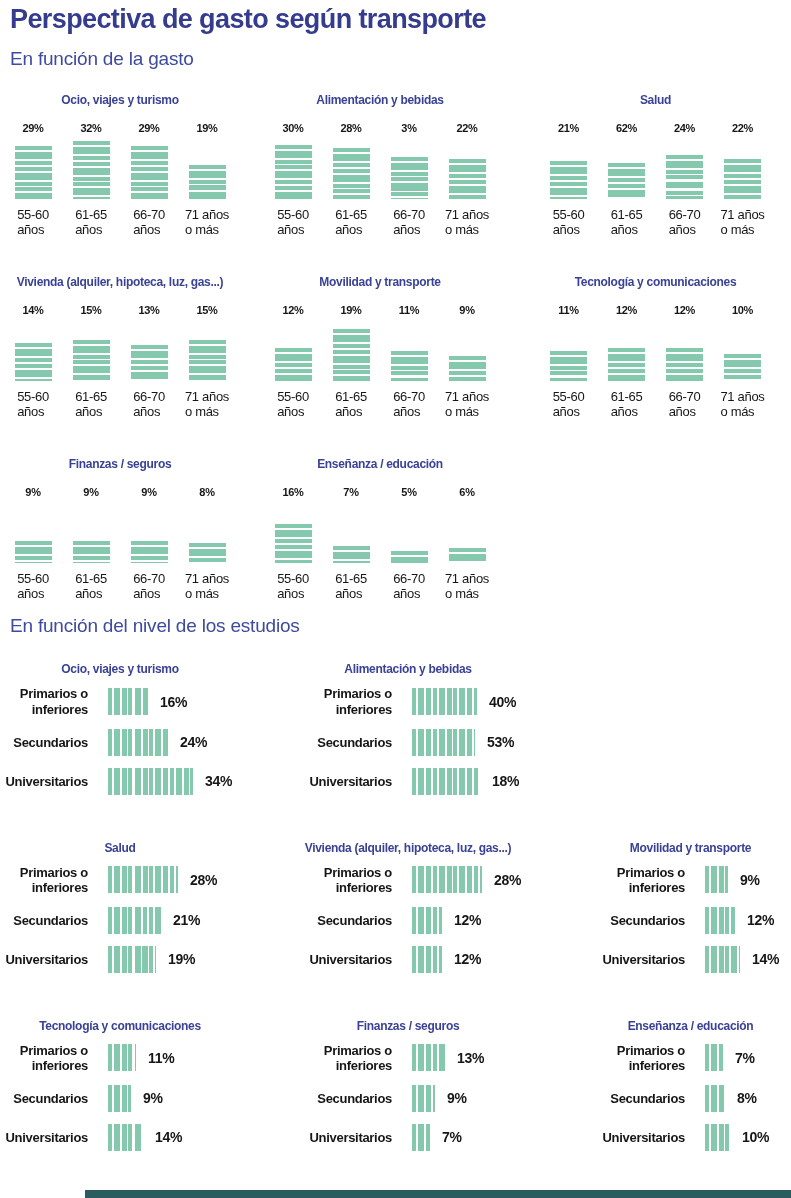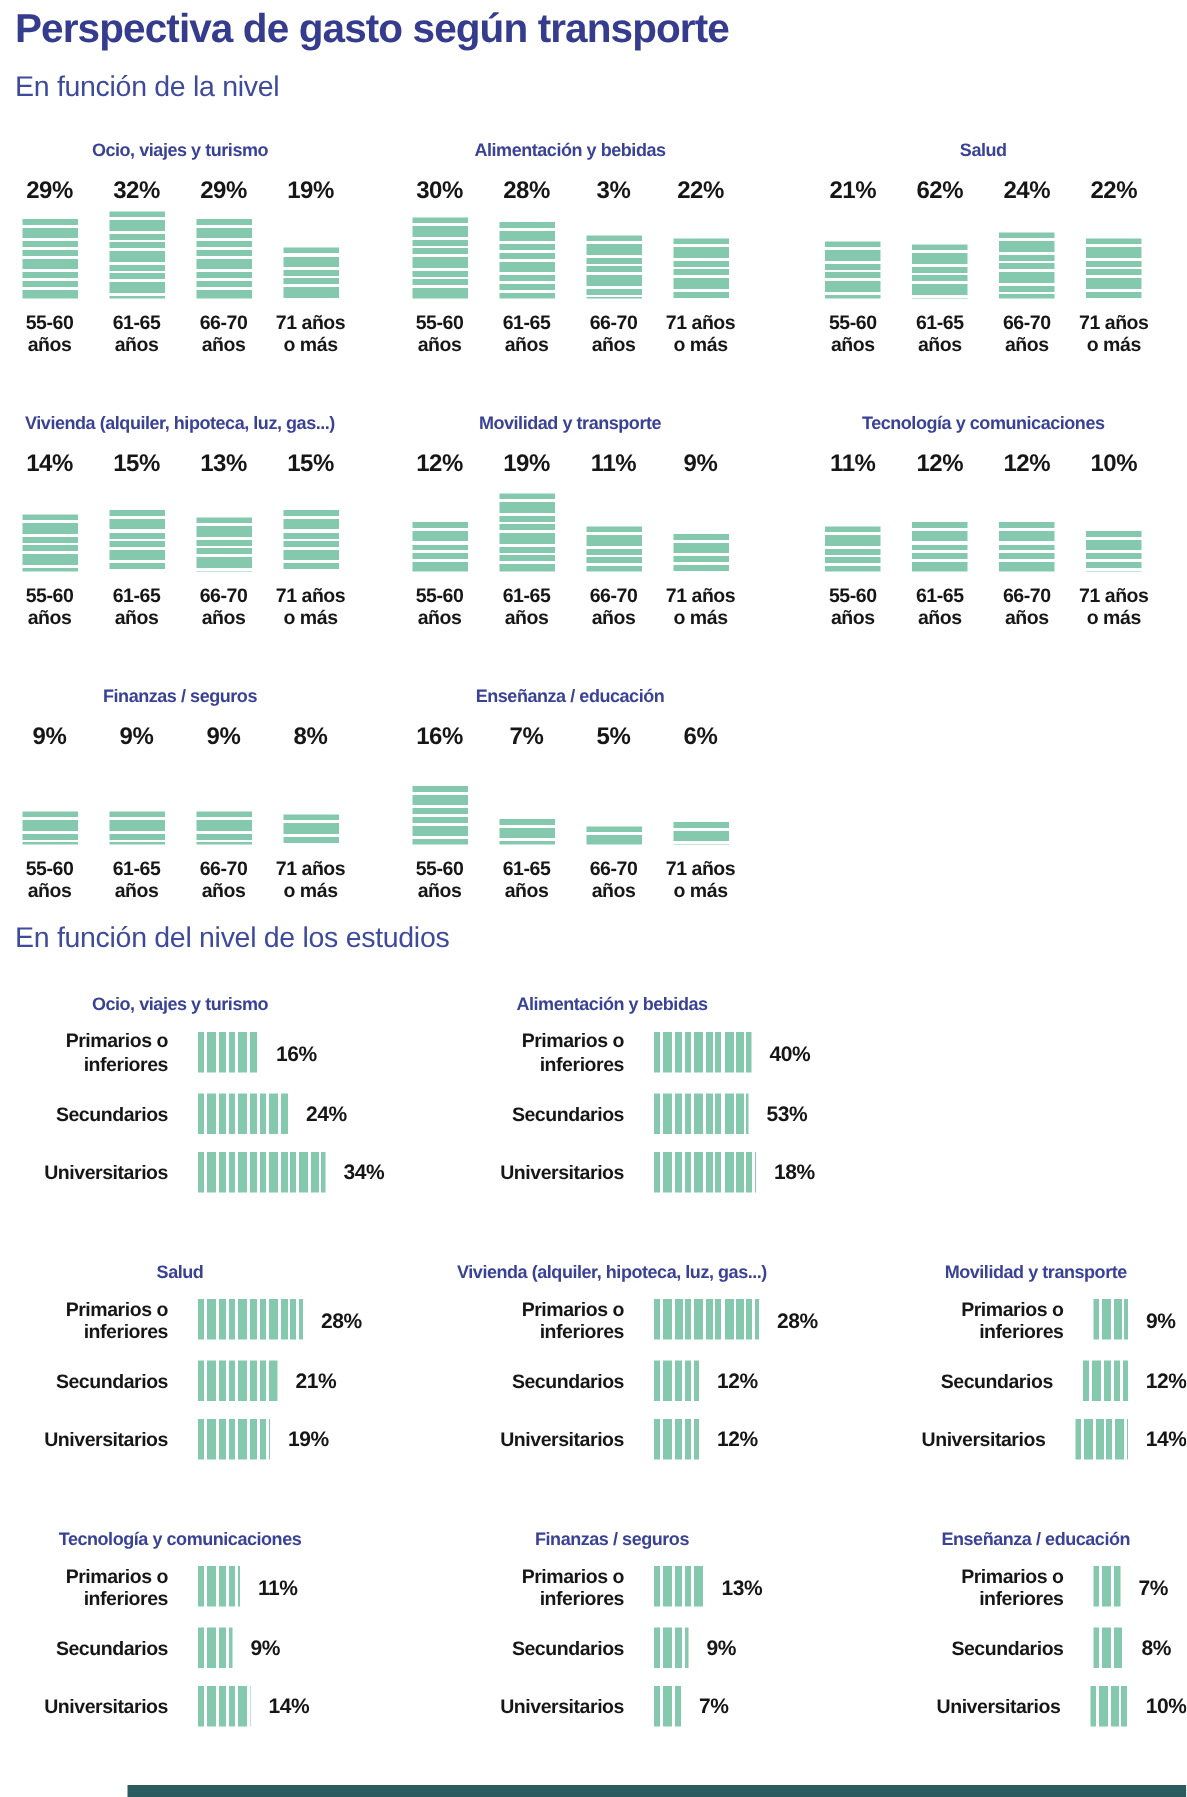--- a/index.html
+++ b/index.html
@@ -18,26 +18,26 @@
 
   
   .age-grid { display:grid; grid-template-columns:240px 280px 271px; row-gap:37px; margin-top:23px; }
   .vchart { display:flex; flex-direction:column; align-items:center; }
   .vchart-title {
     font-size:12px; font-weight:bold; color:var(--c-chart-title);
     white-space:nowrap; letter-spacing:-0.3px; line-height:14px; margin-bottom:13px;
   }
   .vcells { display:flex; }
   .vcell { width:58px; display:flex; flex-direction:column; align-items:center; }
-  .vpct { font-size:16px; font-weight:bold; color:var(--c-text); height:16px; line-height:16px; letter-spacing:-0.3px; }
+  .vpct { font-size:11px; font-weight:bold; color:var(--c-text); height:16px; line-height:16px; letter-spacing:-0.3px; }
   .vbararea { height:58px; display:flex; align-items:flex-end; margin-top:5px; }
   .vbar { width:37px; }
   .vlab {
-    margin-top:9px; font-size:13px; font-weight:bold; color:var(--c-text);
-    text-align:center; line-height:1.15; letter-spacing:-0.3px; white-space:nowrap;
+    margin-top:9px; font-size:13px; font-weight:normal; color:var(--c-text);
+    line-height:1.15; letter-spacing:-0.3px; white-space:nowrap;
   }
 
   .stripes-h {
     background:repeating-linear-gradient(180deg,
       var(--green) 0 4px, #fff 4px 6px,
       var(--green) 6px 13px, #fff 13px 15px,
       var(--green) 15px 19px, #fff 19px 20.5px);
   }
   .stripes-v {
     background:repeating-linear-gradient(90deg,
@@ -48,41 +48,41 @@
 
   
   .edu-grid { display:grid; grid-template-columns:280px 280px 231px; row-gap:46px; margin-top:26px; }
   .hchart-title {
     text-align:center; font-size:12px; font-weight:bold; color:var(--c-chart-title);
     white-space:nowrap; letter-spacing:-0.3px; line-height:14px; margin-bottom:10px;
   }
   .c1 .hchart-title { padding-right:40px; }
   .c2 .hchart-title { padding-right:24px; }
   .c3 .hchart-title { padding-left:30px; }
-  .hrow { display:flex; align-items:center; margin-bottom:12px;margin-left:24px; }
+  .hrow { display:flex; align-items:center; margin-bottom:12px; }
   .hrow:last-child { margin-bottom:0; }
   .hlabel {
     text-align:right; font-size:13px; font-weight:bold; color:var(--c-text);
     line-height:1.16; letter-spacing:-0.3px;
   }
   .c1 .hlabel { width:88px; }
   .c2 .hlabel { width:112px; }
   .c3 .hlabel { width:125px; }
   .hbar { height:27px; margin-left:20px; flex:none; }
   .hpct { margin-left:12px; font-size:14px; font-weight:bold; color:var(--c-text); letter-spacing:-0.3px; }
 
   .footer-strip { position:absolute; left:85px; bottom:0; width:706px; height:8px; background:var(--teal); }
 </style>
 </head>
 <body>
 
 <div class="page">
   <h1 class="main-title">Perspectiva de gasto según transporte</h1>
 
-  <h2 class="section-heading">En función de la nivel</h2>
+  <h2 class="section-heading">En función de la gasto</h2>
   <div class="age-grid">
       <div class="vchart">
         <div class="vchart-title">Ocio, viajes y turismo</div>
         <div class="vcells">
           <div class="vcell">
             <div class="vpct">29%</div>
             <div class="vbararea">
               <div class="vbar stripes-h" style="height: 53px;"></div>
             </div>
             <div class="vlab">

